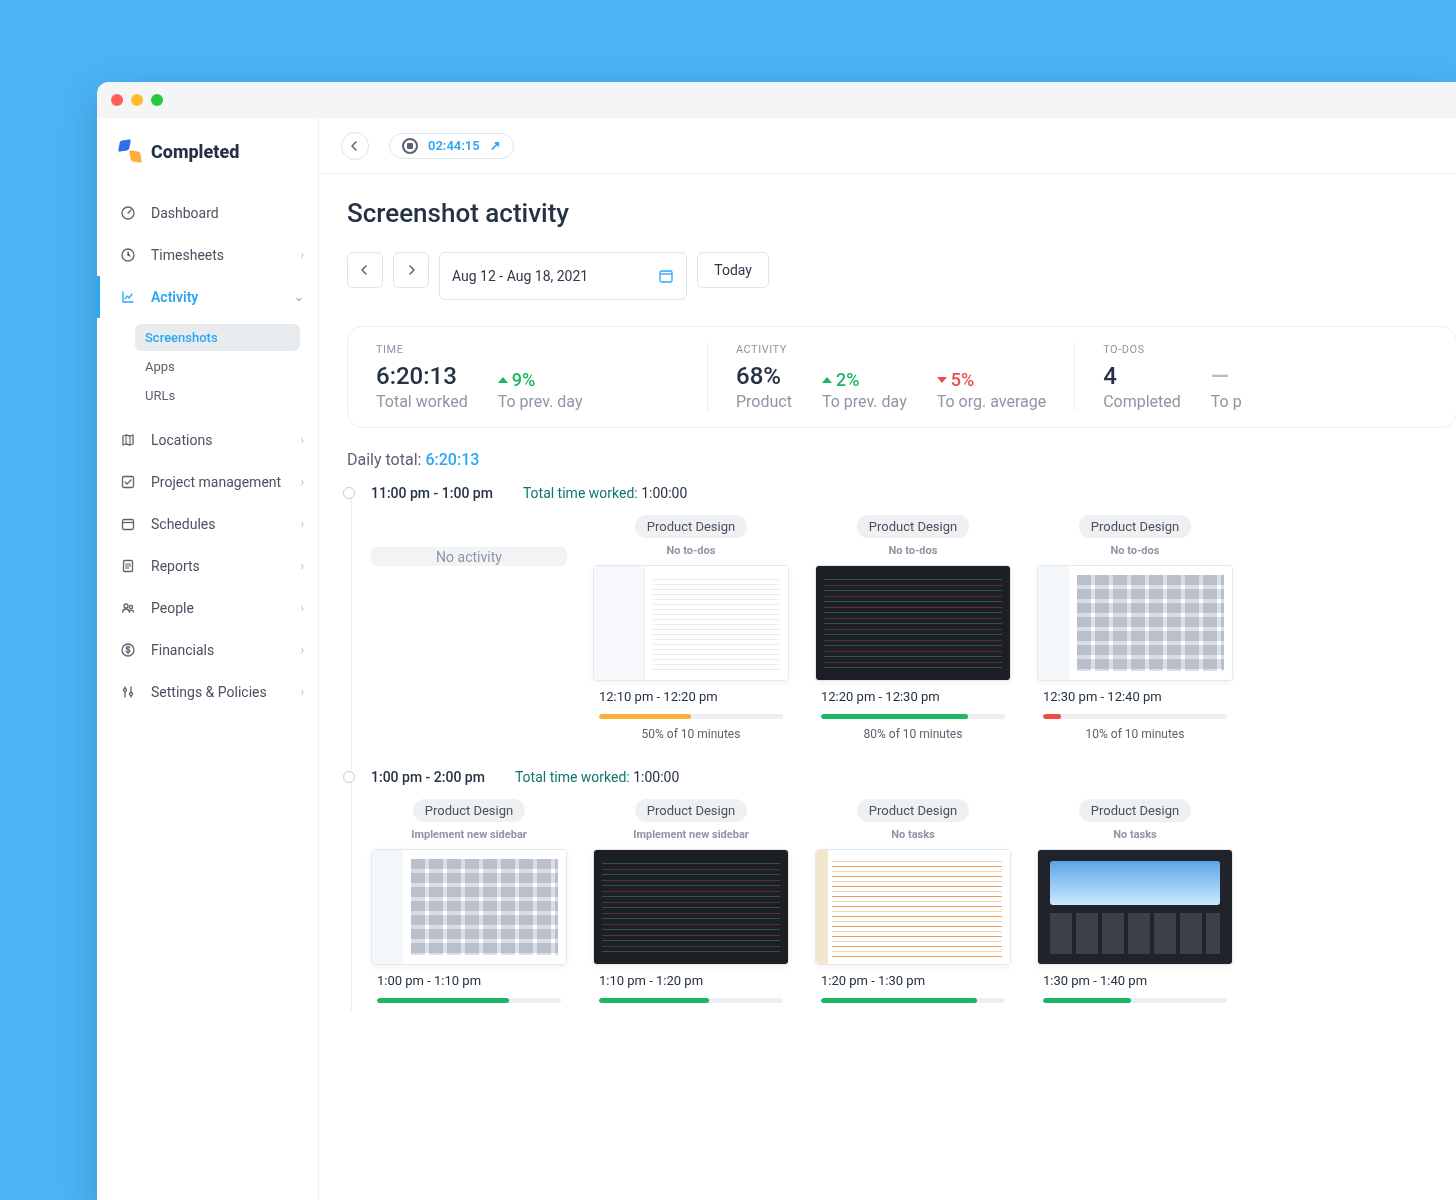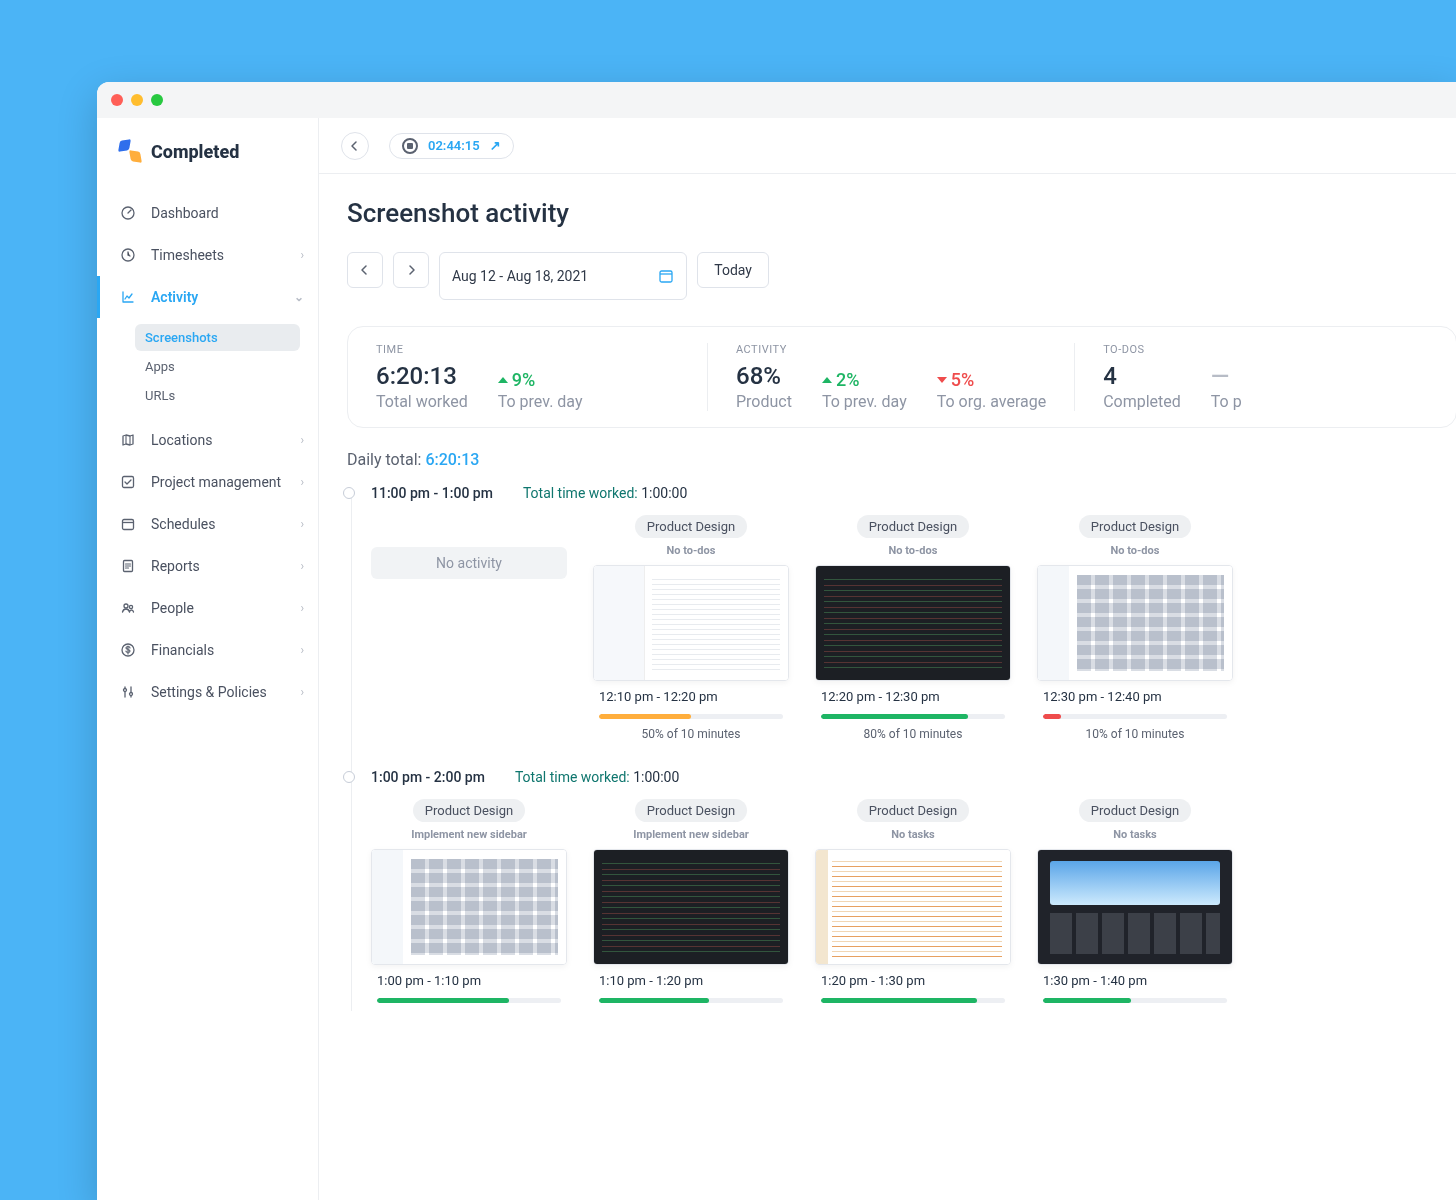--- a/index.html
+++ b/index.html
@@ -162,21 +162,21 @@
 }
 .slot-head .range{ color:#253243; font-weight:500; margin-right:30px;}
 .slot-head .tw-label{ color:#0f766e;}
 .slot-head .tw-val{ color:#253243;}
 
 .cards { display:flex; gap:26px; }
 .card {
   width:196px; display:flex; flex-direction:column; align-items:center;
 }
 .noact {
-  width:196px; height:32px; background:#f1f3f5; border-radius:6px; color:#8e95a4;
+  width:196px; height:19px; background:#f1f3f5; border-radius:6px; color:#8e95a4;
   display:flex; align-items:center; justify-content:center; font-size:14px; margin-top:32px;
 }
 .chip {
   background:#eef0f2; color:#4a5160; font-size:13px; border-radius:14px; padding:4px 12px; margin-bottom:6px;
 }
 .subtitle { font-size:11px; color:#8e95a4; margin-bottom:8px;font-weight:bold;}
 .thumb {
   width:196px; height:116px; border-radius:4px; border:1px solid #e4e7ec; overflow:hidden;
   box-shadow:0 2px 6px rgba(0,0,0,.05);
 }

